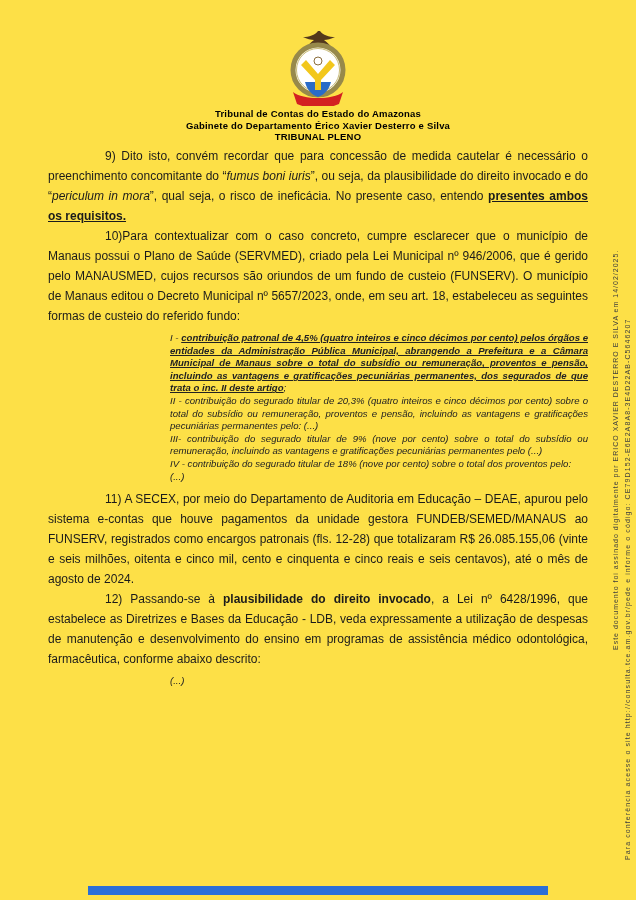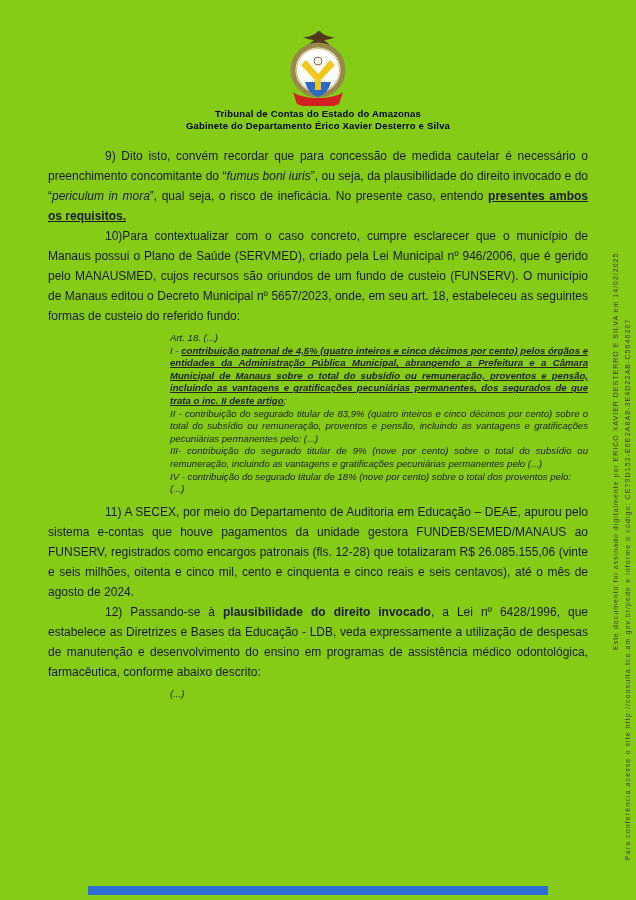--- a/index.html
+++ b/index.html
@@ -1,17 +1,17 @@
 <!DOCTYPE html>
 <html><head>
 <meta charset="utf-8">
 <style>
   html,body{margin:0;padding:0;background:#ffffff;}
   body{width:636px;height:900px;font-family:"Liberation Sans", sans-serif;}
-  .page{position:relative;width:636px;height:900px;background:#84cc16;overflow:hidden;}
+  .page{position:relative;width:636px;height:900px;background:#fde047;overflow:hidden;}
 
   
   .header{position:absolute;top:30px;left:0;right:0;text-align:center;}
   .logo{display:block;margin:0 auto 2px auto;}
   .hline{font-weight:bold;color:#000;font-size:9.5px;line-height:11.5px;letter-spacing:.2px;}
 
   
   .content{position:absolute;top:146px;left:48px;width:540px;color:#1b1b1b;}
   p.bodyp{margin:0;font-size:12px;line-height:20px;text-align:justify;text-indent:57px;}
   .quote{margin:6px 0 6px 122px;width:418px;font-size:9.6px;line-height:12.6px;
@@ -38,30 +38,30 @@
       <path d="M35 1 C32 5 26 7 20 7 c4 2 8 3 11 3 c-3 2 -6 5 -8 8 c4 -2 8 -3 11 -3 l1 7 3 -7 c3 0 7 1 11 3 c-2 -3 -5 -6 -8 -8 c3 0 7 -1 11 -3 c-6 0 -12 -2 -15 -6 z" fill="#53381c"></path>
       <circle cx="35" cy="40" r="25" fill="#f7f3e2" stroke="#97894a" stroke-width="5"></circle>
       <circle cx="35" cy="40" r="21.5" fill="#ffffff" stroke="#c9bc7a" stroke-width="1"></circle>
       <path d="M23 30 L35 44 L47 30 L52 35 L38 50 L38 60 L32 60 L32 50 L18 35 Z" fill="#f2c71c"></path>
       <path d="M22 52 C24 60 29 65 35 67 C41 65 46 60 48 52 L38 52 L38 60 L32 60 L32 52 Z" fill="#2a6bc8"></path>
       <circle cx="35" cy="31" r="4" fill="#ffffff" stroke="#8a6d3b" stroke-width="1"></circle>
       <path d="M10 62 C20 70 50 70 60 62 L56 74 C42 80 28 80 14 74 Z" fill="#d32121"></path>
     </svg>
     <div class="hline">Tribunal de Contas do Estado do Amazonas</div>
     <div class="hline">Gabinete do Departamento Érico Xavier Desterro e Silva</div>
+    <div class="hline">TRIBUNAL PLENO</div>
   </div>
 
   <div class="content">
     <p class="bodyp"><span>9) Dito isto, convém recordar que para concessão de medida cautelar é necessário o preenchimento concomitante do “</span><span class="i">fumus boni iuris</span><span>”, ou seja, da plausibilidade do direito invocado e do “</span><span class="i">periculum in mora</span><span>”, qual seja, o risco de ineficácia. No presente caso, entendo </span><span class="b u">presentes ambos os requisitos.</span></p>
     <p class="bodyp"><span>10)Para contextualizar com o caso concreto, cumpre esclarecer que o município de Manaus possui o Plano de Saúde (SERVMED), criado pela Lei Municipal nº 946/2006, que é gerido pelo MANAUSMED, cujos recursos são oriundos de um fundo de custeio (FUNSERV). O município de Manaus editou o Decreto Municipal nº 5657/2023, onde, em seu art. 18, estabeleceu as seguintes formas de custeio do referido fundo:</span></p>
 
     <div class="quote">
-      <p><span>Art. 18. (...)</span></p>
       <p><span>I - </span><span class="b u">contribuição patronal de 4,5% (quatro inteiros e cinco décimos por cento) pelos órgãos e entidades da Administração Pública Municipal, abrangendo a Prefeitura e a Câmara Municipal de Manaus sobre o total do subsídio ou remuneração, proventos e pensão, incluindo as vantagens e gratificações pecuniárias permanentes, dos segurados de que trata o inc. II deste artigo</span><span>;</span></p>
-      <p><span>II - contribuição do segurado titular de 83,9% (quatro inteiros e cinco décimos por cento) sobre o total do subsídio ou remuneração, proventos e pensão, incluindo as vantagens e gratificações pecuniárias permanentes pelo: (...)</span></p>
+      <p><span>II - contribuição do segurado titular de 20,3% (quatro inteiros e cinco décimos por cento) sobre o total do subsídio ou remuneração, proventos e pensão, incluindo as vantagens e gratificações pecuniárias permanentes pelo: (...)</span></p>
       <p><span>III- contribuição do segurado titular de 9% (nove por cento) sobre o total do subsídio ou remuneração, incluindo as vantagens e gratificações pecuniárias permanentes pelo (...)</span></p>
       <p><span>IV - contribuição do segurado titular de 18% (nove por cento) sobre o total dos proventos pelo:</span></p>
       <p><span>(...)</span></p>
     </div>
 
     <p class="bodyp"><span>11) A SECEX, por meio do Departamento de Auditoria em Educação – DEAE, apurou pelo sistema e-contas que houve pagamentos da unidade gestora FUNDEB/SEMED/MANAUS ao FUNSERV, registrados como encargos patronais (fls. 12-28) que totalizaram R$ 26.085.155,06 (vinte e seis milhões, oitenta e cinco mil, cento e cinquenta e cinco reais e seis centavos), até o mês de agosto de 2024.</span></p>
     <p class="bodyp"><span>12) Passando-se à </span><span class="b">plausibilidade do direito invocado</span><span>, a Lei nº 6428/1996, que estabelece as Diretrizes e Bases da Educação - LDB, veda expressamente a utilização de despesas de manutenção e desenvolvimento do ensino em programas de assistência médico odontológica, farmacêutica, conforme abaixo descrito:</span></p>
 
     <div class="quote">
       <p><span>(...)</span></p>

